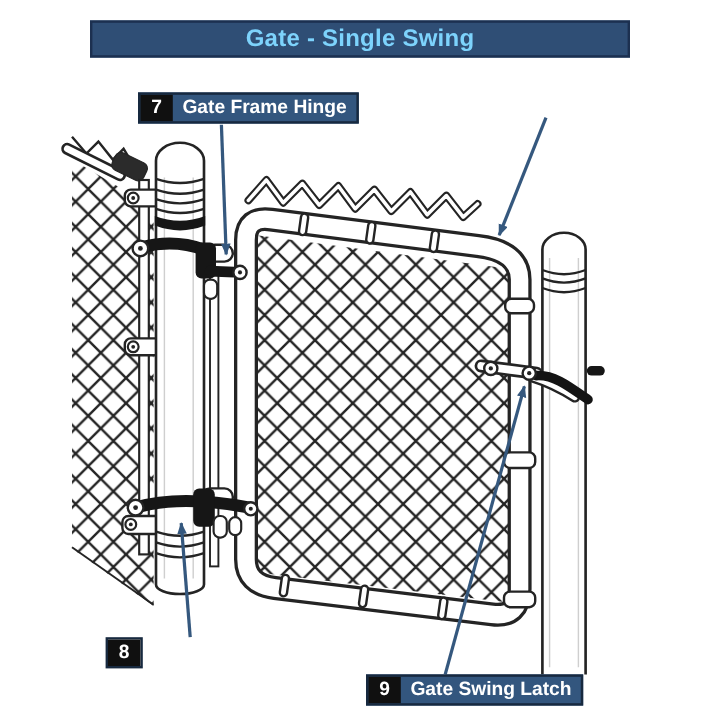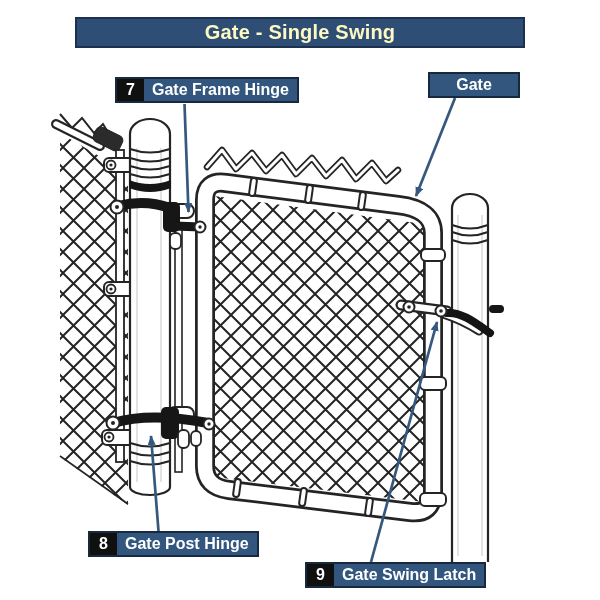--- a/index.html
+++ b/index.html
@@ -3,21 +3,21 @@
 <meta charset="utf-8">
 <style>
   html,body { margin:0; padding:0; background:#ffffff; }
   .stage {
     position:relative; width:600px; height:600px; background:#ffffff;
     font-family:"Liberation Sans", sans-serif; overflow:hidden;
   }
   .header {
     position:absolute; left:75px; top:17px; width:450px; height:31px;
     background:#2F4E75; border:2px solid #1C3050; box-sizing:border-box;
-    color:#fef9c3; font-weight:bold; font-size:20px;
+    color:#7dd3fc; font-weight:bold; font-size:20px;
     display:flex; align-items:center; justify-content:center; letter-spacing:.2px;
   }
   .diagram-svg { position:absolute; left:0; top:0; }
   .callout {
     position:absolute; display:flex; height:26px; box-sizing:border-box;
     border:2px solid #17293F; background:#33567E; color:#ffffff;
     font-weight:bold; font-size:16px; align-items:stretch; white-space:nowrap;
   }
   .callout .num {
     background:#101010; min-width:23px; display:flex; align-items:center;
@@ -173,27 +173,23 @@
       <line x1="158.5" y1="531" x2="151" y2="436" marker-end="url(#arw)"></line>
       <line x1="371" y1="562" x2="437" y2="322" marker-end="url(#arw)"></line>
     </g>
   </svg>
 
   <div class="callout" id="c7">
     <span class="num">7</span>
     <span class="txt">Gate Frame Hinge</span>
   </div>
 
-  <div class="callout" id="cGate">
-    <span class="txt">Gate</span>
-  </div>
 
   <div class="callout" id="c8">
     <span class="num">8</span>
-    <span class="txt">Gate Post Hinge</span>
   </div>
 
   <div class="callout" id="c9">
     <span class="num">9</span>
     <span class="txt">Gate Swing Latch</span>
   </div>
 
 </div>
 
 </body></html>

